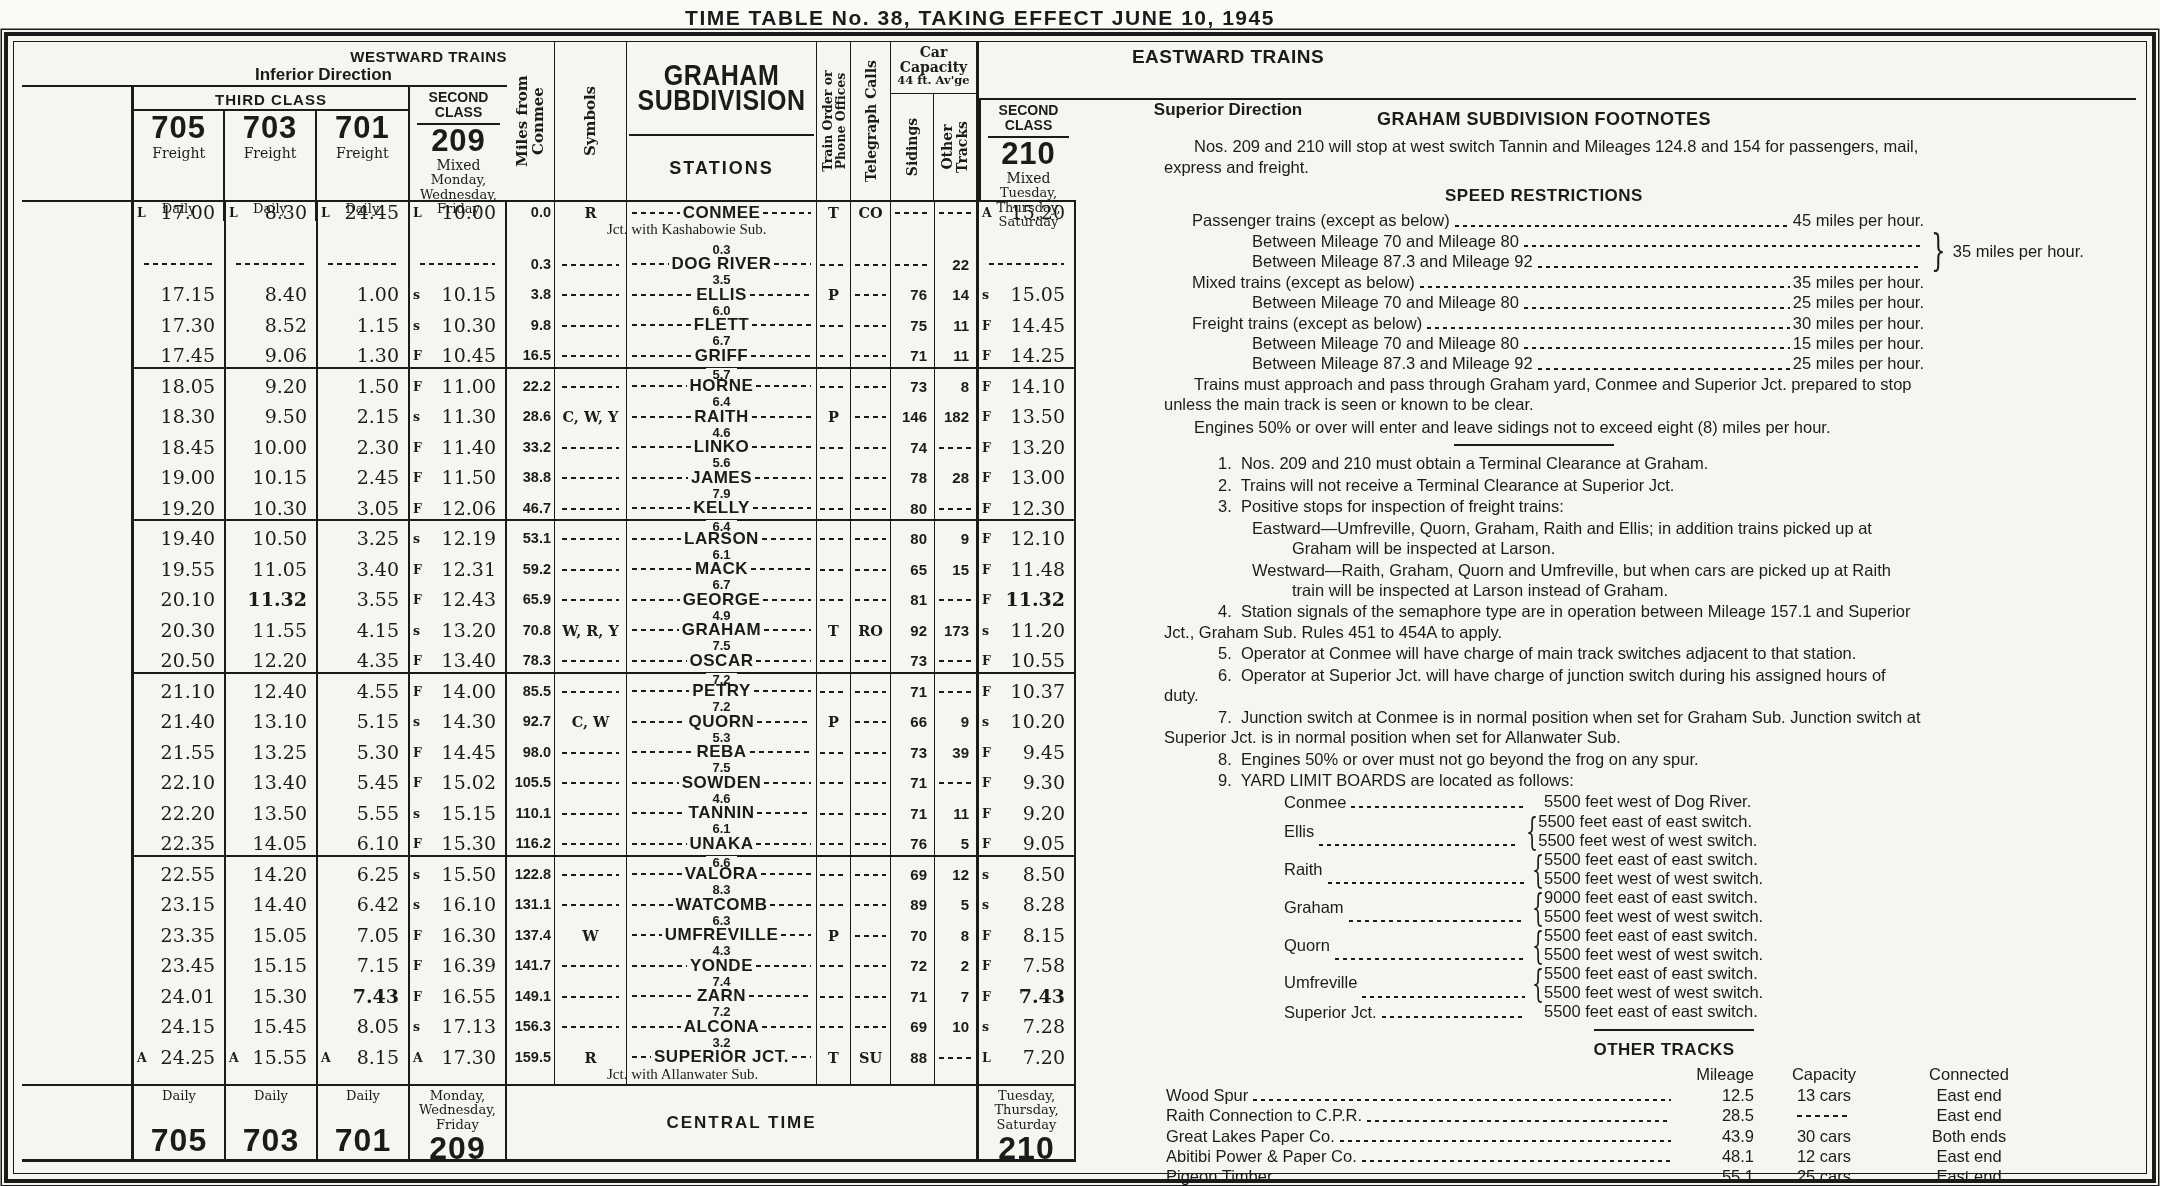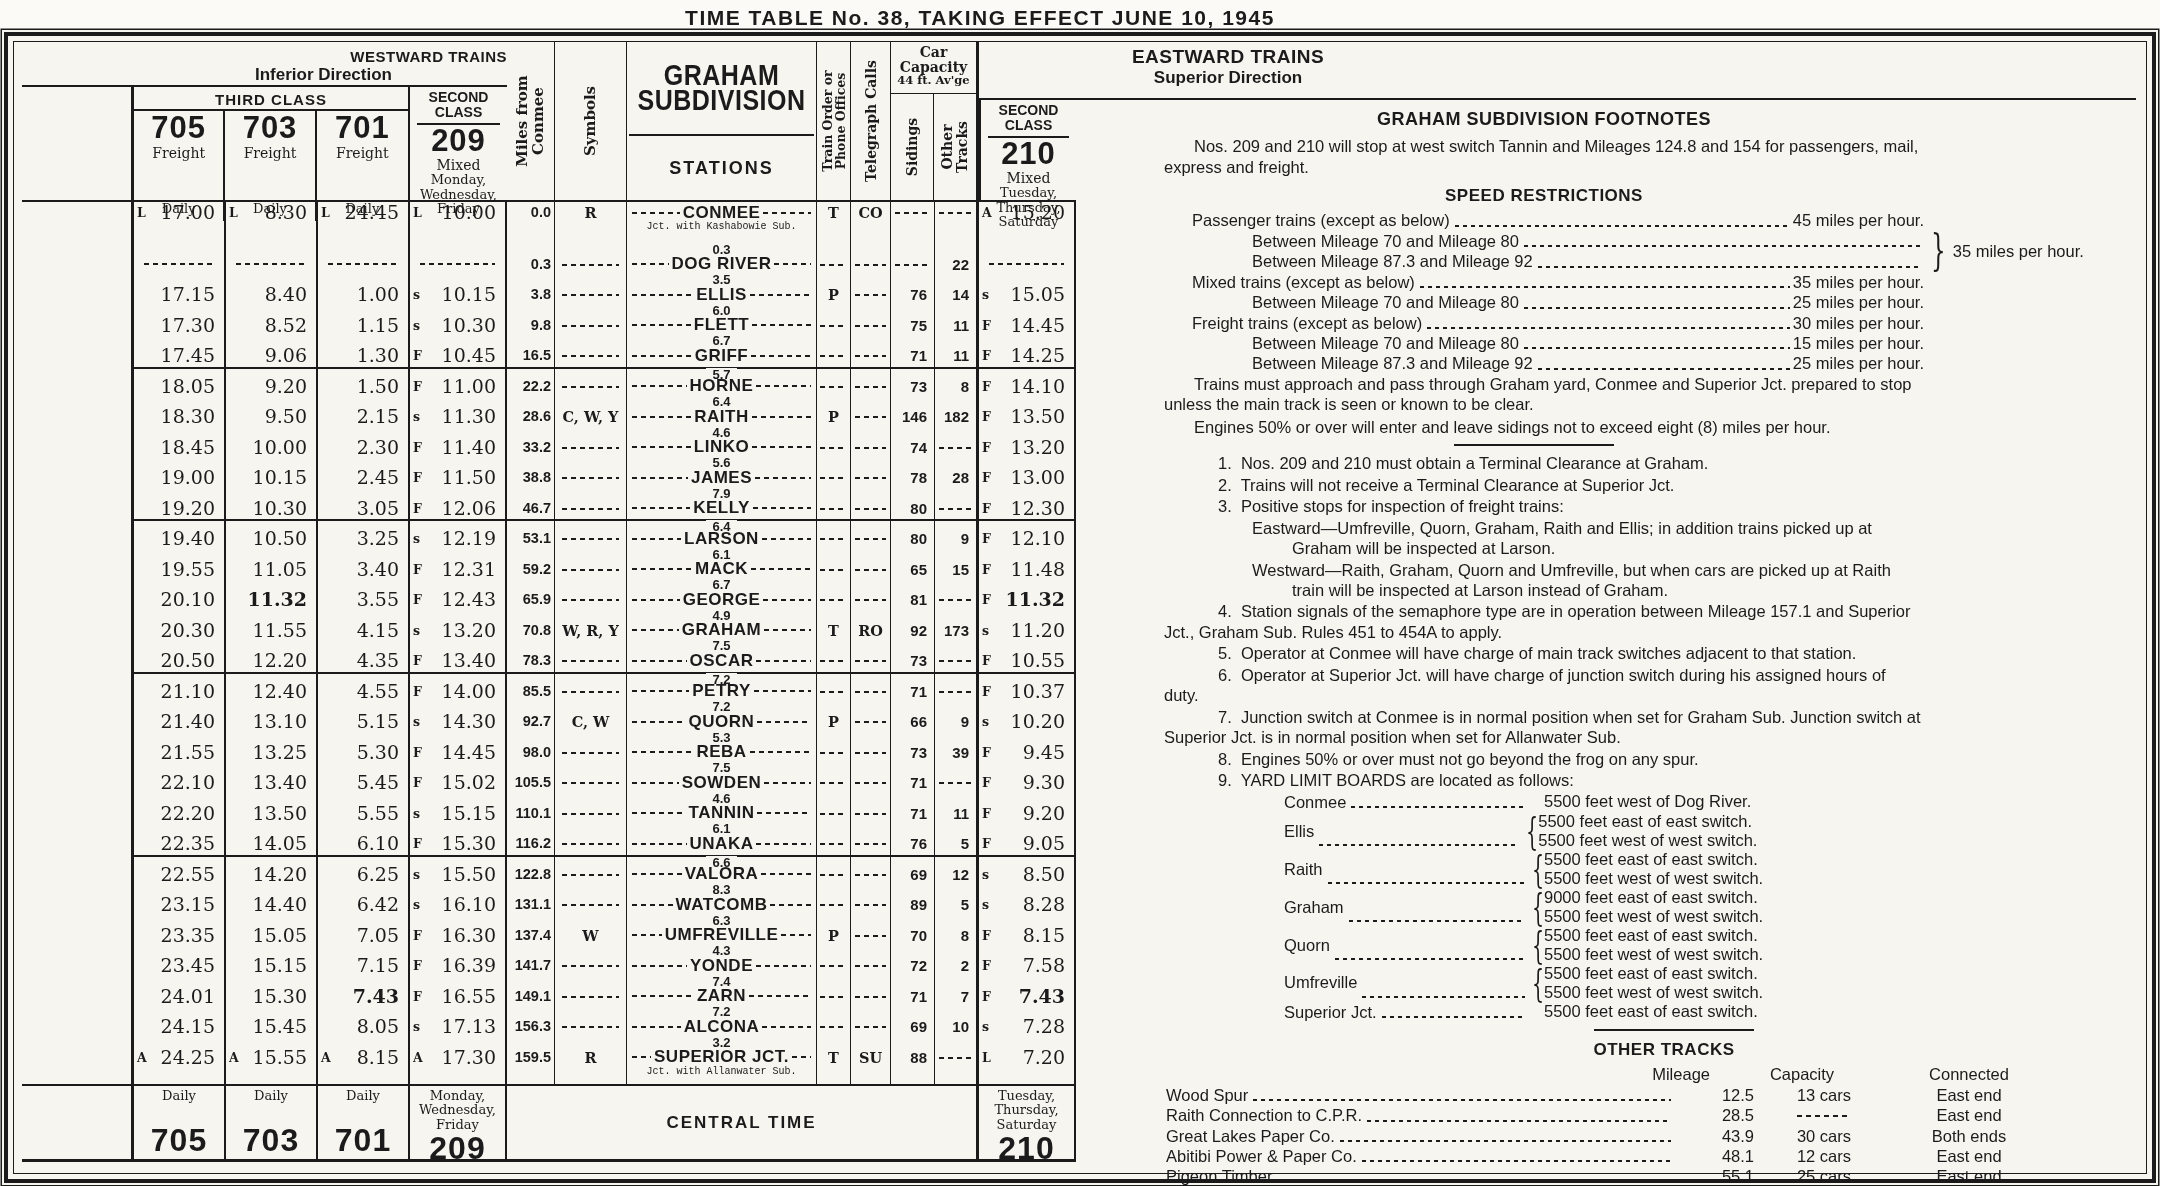--- a/index.html
+++ b/index.html
@@ -81,40 +81,40 @@
   .dsh{display:block; height:2px; background:repeating-linear-gradient(90deg, var(--ink) 0 5px, transparent 5px 9px);}
   .tdsh{width:78%; margin:0 auto;}
   .sdsh{width:80%; margin:0 auto;}
   .miv{display:block; text-align:right; padding-right:3px; font-size:14.5px; font-weight:700; line-height:21px;}
   .syv{display:block; text-align:center; font-family:"DejaVu Serif", serif; font-size:14.5px; font-weight:700; line-height:21px;}
   .tov{display:block; text-align:center; font-family:"DejaVu Serif", serif; font-size:14.5px; font-weight:700; line-height:21px;}
   .sdv{display:block; text-align:right; padding-right:7px; font-size:15px; font-weight:700; line-height:21px;}
   .stl{display:flex; align-items:center; height:100%; padding:0 3px;}
   .dl{flex:1; height:2px; background:repeating-linear-gradient(90deg, var(--ink) 0 5px, transparent 5px 9px); margin:0 2px;}
   .stn{font-size:17px; font-weight:700; letter-spacing:.5px; white-space:nowrap; padding:0 1px;}
-  .sub{position:absolute; top:19px; left:-20px; right:-20px; text-align:center; font-family:Liberation Mono, monospace; font-size:10px; white-space:nowrap; z-index:2;}
+  .sub{position:absolute; top:19px; left:-20px; right:-20px; text-align:left; font-family:Liberation Serif, serif; font-size:15px; white-space:nowrap; z-index:2;}
   .gvwrap{display:flex; align-items:flex-end; justify-content:center; height:100%;}
   .gv{font-size:13px; font-weight:700; line-height:1;}
   .gr.hv .gv{background:var(--paper); padding:0 6px; transform:translateY(5px);}
   .gr:not(.hv) .gv{transform:translateY(2px);}
   .gr.tall .gvwrap{align-items:flex-end;}
 
   
   .tt-footer{height:78px; border-top:2.5px solid var(--ink); border-bottom:3px solid var(--ink); display:flex; margin-bottom:4px;}
   .fcell{display:flex; flex-direction:column; align-items:center; padding-top:3px;}
   .f-days{font-family:"DejaVu Serif", serif; font-size:13px; text-align:center; line-height:1.1;}
   .f-no{font-size:32px; font-weight:700; letter-spacing:1px; margin-top:auto; line-height:1; padding-bottom:3px;}
   .fmid{width:472px; border-right:3px solid var(--ink); display:flex; align-items:center; justify-content:center;}
   .central{font-size:17px; font-weight:700; letter-spacing:2px;}
 
   
   .rpanel{position:absolute; left:1062px; right:0; top:0; bottom:0;}
   .e-title{position:absolute; top:4px; left:12px; width:280px; text-align:center;}
   .e-title .l1{font-size:19px; font-weight:700; letter-spacing:.5px;}
-  .e-title .l2{font-size:17px; font-weight:700;}
+  .e-title .l2{font-size:17px; font-weight:700;margin-top:32px;}
   .e-rule{position:absolute; top:56px; left:0; right:10px; border-top:2px solid var(--ink);}
   .fnotes{position:absolute; top:62px; left:88px; width:880px; font-size:16.5px; line-height:1.24;}
   .fn-title{text-align:center; font-size:18px; font-weight:700; letter-spacing:.5px; margin:4px 0 6px; width:760px;}
   .fn-p{width:760px; text-indent:30px; margin-bottom:2px;}
   .fn-h{width:760px; text-align:center; font-size:17px; font-weight:700; letter-spacing:.5px; margin:8px 0 4px;}
   .sp-line{display:flex; align-items:baseline; width:760px;}
   .sp-line .sp-t{white-space:nowrap;}
   .lead{flex:1; height:2px; align-self:flex-end; margin:0 3px 4px 5px;
     background:repeating-linear-gradient(90deg, var(--ink) 0 4px, transparent 4px 8px);}
   .sp-v{white-space:nowrap;}
@@ -129,21 +129,21 @@
   .yl-n{white-space:nowrap;}
   .yl-lead{flex:1; max-width:200px;}
   .yl-brace{width:16px; font-family:"DejaVu Serif", serif; font-size:38px; transform:scaleX(.5); line-height:.9; text-align:center;}
   .yl-lines{display:inline-block; width:300px; line-height:1.15;}
   .ot-head,.ot-row{display:flex; align-items:baseline; width:880px;}
   .ot-n{white-space:nowrap; padding-left:2px;}
   .ot-mi{width:80px; text-align:right; white-space:nowrap;}
   .ot-cap{width:140px; text-align:center; white-space:nowrap;}
   .ot-con{width:150px; text-align:center; white-space:nowrap;}
   .cdsh{width:54px; display:inline-block; margin:0 auto; transform:translateY(-4px);}
-  .ot-head{font-weight:400;gap:22px;}
+  .ot-head{font-weight:400;}
   .ot-head .ot-n{visibility:hidden;}
   .ot-head .lead{visibility:hidden;}
   .push-right{margin-left:250px; width:500px; text-align:center;}
 </style>
 </head>
 <body>
 
 <div class="page-title">TIME TABLE No. 38, TAKING EFFECT JUNE 10, 1945</div>
 
 <div class="sheet">

